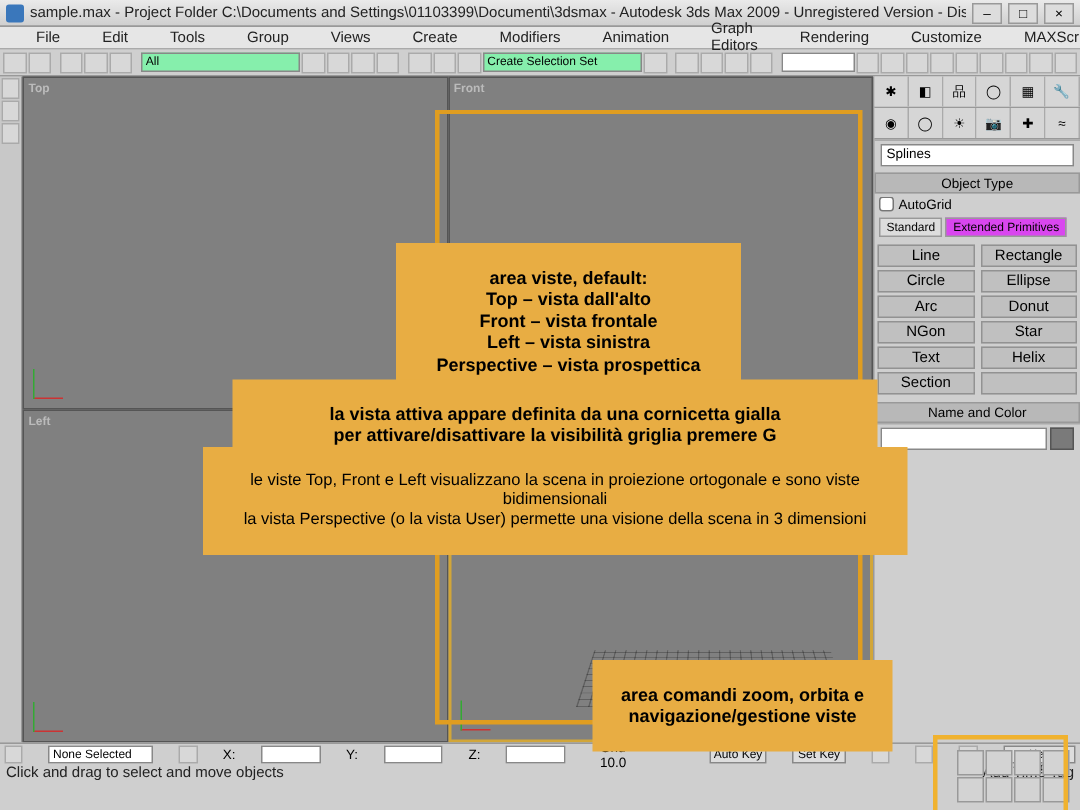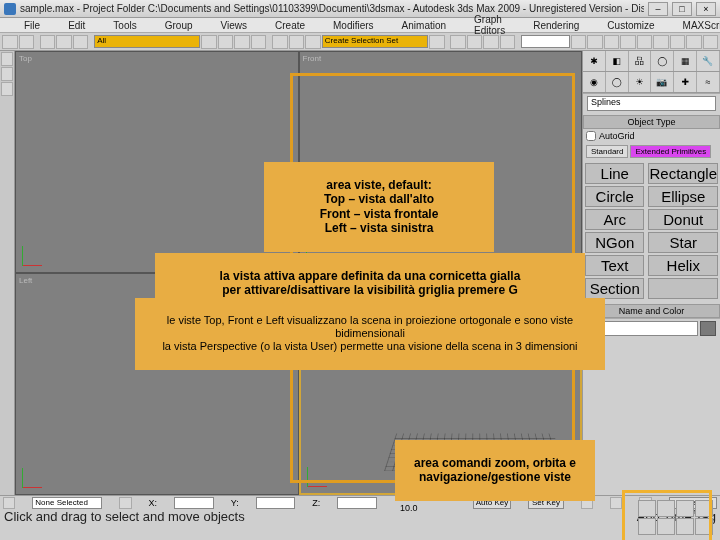--- a/index.html
+++ b/index.html
@@ -10,67 +10,67 @@
   .titlebar .title { flex: 1; font-size: 10px; color: #222; white-space: nowrap; overflow: hidden; }
   .titlebar .winbtn { width: 20px; height: 14px; background: #ddd; border: 1px solid #999; display: flex; align-items: center; justify-content: center; font-size: 9px; }
 
   .menubar { height: 15px; background: #e6e6e6; border-bottom: 1px solid #aaa; display: flex; align-items: center; padding: 0 4px; gap: 8px; }
   .menubar span { font-size: 10px; color: #222; cursor: default; margin-left: 20px; }
 
   .toolbar { height: 18px; background: #cfcfcf; border-bottom: 1px solid #999; display: flex; align-items: center; padding: 0 2px; gap: 1px; }
   .toolbar .btn { width: 16px; height: 14px; background: #d8d8d8; border: 1px solid #aaa; }
   .toolbar .sep { width: 4px; }
   .toolbar .inputsm { width: 50px; height: 13px; background: #fff; border: 1px solid #888; font-size: 8px; padding: 0 2px; }
-  .toolbar .selectsm { width: 110px; height: 13px; background: #eab308; border: 1px solid #888; font-size: 8px; padding: 0 2px; }
+  .toolbar .selectsm { width: 110px; height: 13px; background: #86efac; border: 1px solid #888; font-size: 8px; padding: 0 2px; }
 
   .workspace { position: absolute; top: 51px; left: 0; right: 0; bottom: 0; }
 
   .lefttools { position: absolute; left: 0; top: 0; width: 15px; bottom: 45px; background: #c8c8c8; border-right: 1px solid #999; display: flex; flex-direction: column; gap: 1px; padding: 1px; }
   .lefttools .btn { width: 12px; height: 14px; background: #d8d8d8; border: 1px solid #aaa; }
 
   .viewports { position: absolute; left: 15px; top: 0; right: 138px; bottom: 45px; background: #777; }
   .vp { position: absolute; background: #808080; border: 1px solid #555; }
   .vp.tl { left: 0; top: 0; width: 50%; height: 50%; }
   .vp.tr { right: 0; top: 0; width: 50%; height: 50%; }
   .vp.bl { left: 0; bottom: 0; width: 50%; height: 50%; }
   .vp.br { right: 0; bottom: 0; width: 50%; height: 50%; border: 2px solid #d2a638; }
-  .vp .label { position: absolute; top: 2px; left: 3px; font-size: 8px; color: #bbb; }
+  .vp .label { position: absolute; top: 2px; left: 3px; font-size: 8px; color: #bbb; font-weight: bold; }
   .vp .gizmo { position: absolute; left: 6px; bottom: 6px; width: 30px; height: 30px; }
   .vp .gizmo .x { position: absolute; bottom: 0; left: 0; width: 20px; height: 1px; background: #c33; }
   .vp .gizmo .y { position: absolute; bottom: 0; left: 0; width: 1px; height: 20px; background: #3a3; }
   .vp.br .grid { position: absolute; left: 30%; right: 5%; top: 55%; bottom: 10%;
     background:
       repeating-linear-gradient(0deg, rgba(0,0,0,.25) 0 1px, transparent 1px 8px),
       repeating-linear-gradient(90deg, rgba(0,0,0,.25) 0 1px, transparent 1px 8px);
     transform: perspective(400px) rotateX(55deg); transform-origin: center bottom;
   }
 
   .rightpanel { position: absolute; right: 0; top: 0; width: 138px; bottom: 45px; background: #cfcfcf; border-left: 1px solid #999; display: flex; flex-direction: column; font-size: 9px; }
   .rightpanel .tabrow { display: flex; border-bottom: 1px solid #999; }
   .rightpanel .tabrow .tab { width: 23px; height: 20px; background: #d6d6d6; border-right: 1px solid #aaa; display: flex; align-items: center; justify-content: center; }
   .rightpanel .section { padding: 2px 4px; border-top: 1px solid #aaa; }
   .rightpanel .dropdown { width: 100%; height: 15px; background: #fff; border: 1px solid #888; font-size: 9px; padding: 0 3px; }
   .rightpanel .rollhead { background: #b8b8b8; border: 1px solid #999; text-align: center; font-size: 9px; padding: 1px; margin-top: 2px; }
   .rightpanel .grid2 { display: grid; grid-template-columns: 1fr 1fr; gap: 2px 4px; padding: 3px 2px; }
-  .rightpanel .grid2 .obj { font-size: 15px; color: #000; background: #c0c0c0; border: 1px solid #929292; text-align: center; padding: 1px 0; }
+  .rightpanel .grid2 .obj { font-size: 10px; color: #000; background: #c0c0c0; border: 1px solid #929292; text-align: center; padding: 1px 0; }
   .rightpanel .cb { display: flex; align-items: center; gap: 3px; padding: 2px 3px; }
   .rightpanel .cb input { width: 10px; height: 10px; }
   .rightpanel .tabsub { display: flex; gap: 2px; margin: 2px 3px; }
   .rightpanel .tabsub .t { border: 1px solid #999; padding: 1px 4px; background: #ddd; font-size: 8px; }
   .rightpanel .tabsub .t.active { background: #d946ef; }
 
   .bottombar { position: absolute; left: 0; right: 0; bottom: 0; height: 45px; background: #cfcfcf; border-top: 1px solid #999; }
   .timeline { height: 16px; background: #c8c8c8; border-bottom: 1px solid #999; position: relative; display: flex; align-items: center; }
   .timeline .slider { position: absolute; left: 35px; width: 40px; height: 11px; background: #ddd; border: 1px solid #888; font-size: 8px; display: flex; align-items: center; justify-content: center; }
   .timeline .track { position: absolute; left: 15px; right: 140px; top: 3px; height: 10px;
     background: repeating-linear-gradient(90deg,#aaa 0 1px, transparent 1px 15px); }
   .status { height: 14px; display: flex; align-items: center; padding: 0 3px; gap: 17px; }
   .status .inp { height: 12px; background: #fff; border: 1px solid #888; font-size: 8px; padding: 0 2px; }
   .status .btn { width: 14px; height: 12px; background: #d8d8d8; border: 1px solid #aaa; }
-  .prompt { height: 13px; font-size: 13px; color: #222; padding: 0 4px; display: flex; align-items: center; }
+  .prompt { height: 13px; font-size: 10px; color: #222; padding: 0 4px; display: flex; align-items: flex-start; }
 
   .navcluster { position: absolute; right: 2px; bottom: 2px; width: 80px; height: 38px; display: grid; grid-template-columns: repeat(4, 18px); grid-auto-rows: 17px; gap: 1px; }
   .navcluster .nb { background: #d3d3d3; border: 1px solid #999; }
 
   
   .callout { position: absolute; background: #e8ad43; color: #000; text-align: center; padding: 16px 10px; font-family: Liberation Sans, sans-serif; z-index: 5; font-size: 12px; line-height: 1.2; margin-left: 20px; }
   .callout b { font-weight: bold; }
   .yellowbox { position: absolute; border: 3px solid #f0b22f; z-index: 4; pointer-events: none; }
   .yb1 { left: 290px; top: 73px; width: 285px; height: 410px; border-color: #e09d20; }
   .yb2 { right: 8px; bottom: -6px; width: 90px; height: 56px; }
@@ -268,20 +268,21 @@
 </div>
 
 <div class="yellowbox yb1"></div>
 <div class="yellowbox yb2"></div>
 
 <div class="callout" style="left:244px; top:162px; width:230px;">
   <b>area  viste, default:</b><br>
   <b>Top – vista dall'alto</b><br>
   <b>Front – vista frontale</b><br>
   <b>Left – vista sinistra</b><br>
+  <b>Perspective – vista prospettica</b>
 </div>
 <div class="callout" style="left:135px; top:253px; width:430px;">
   <b>la vista attiva appare definita da una cornicetta gialla</b><br>
   <b>per attivare/disattivare la visibilità griglia premere G</b>
 </div>
 <div class="callout" style="left:115px; top:298px; width:470px; font-size:11px;">
   <span>le viste Top, Front e Left visualizzano la scena in proiezione ortogonale e sono viste bidimensionali</span><br>
   <span>la vista Perspective (o la vista User) permette una visione della scena in 3 dimensioni</span>
 </div>
 <div class="callout" style="right:125px; top:440px; width:200px;">

